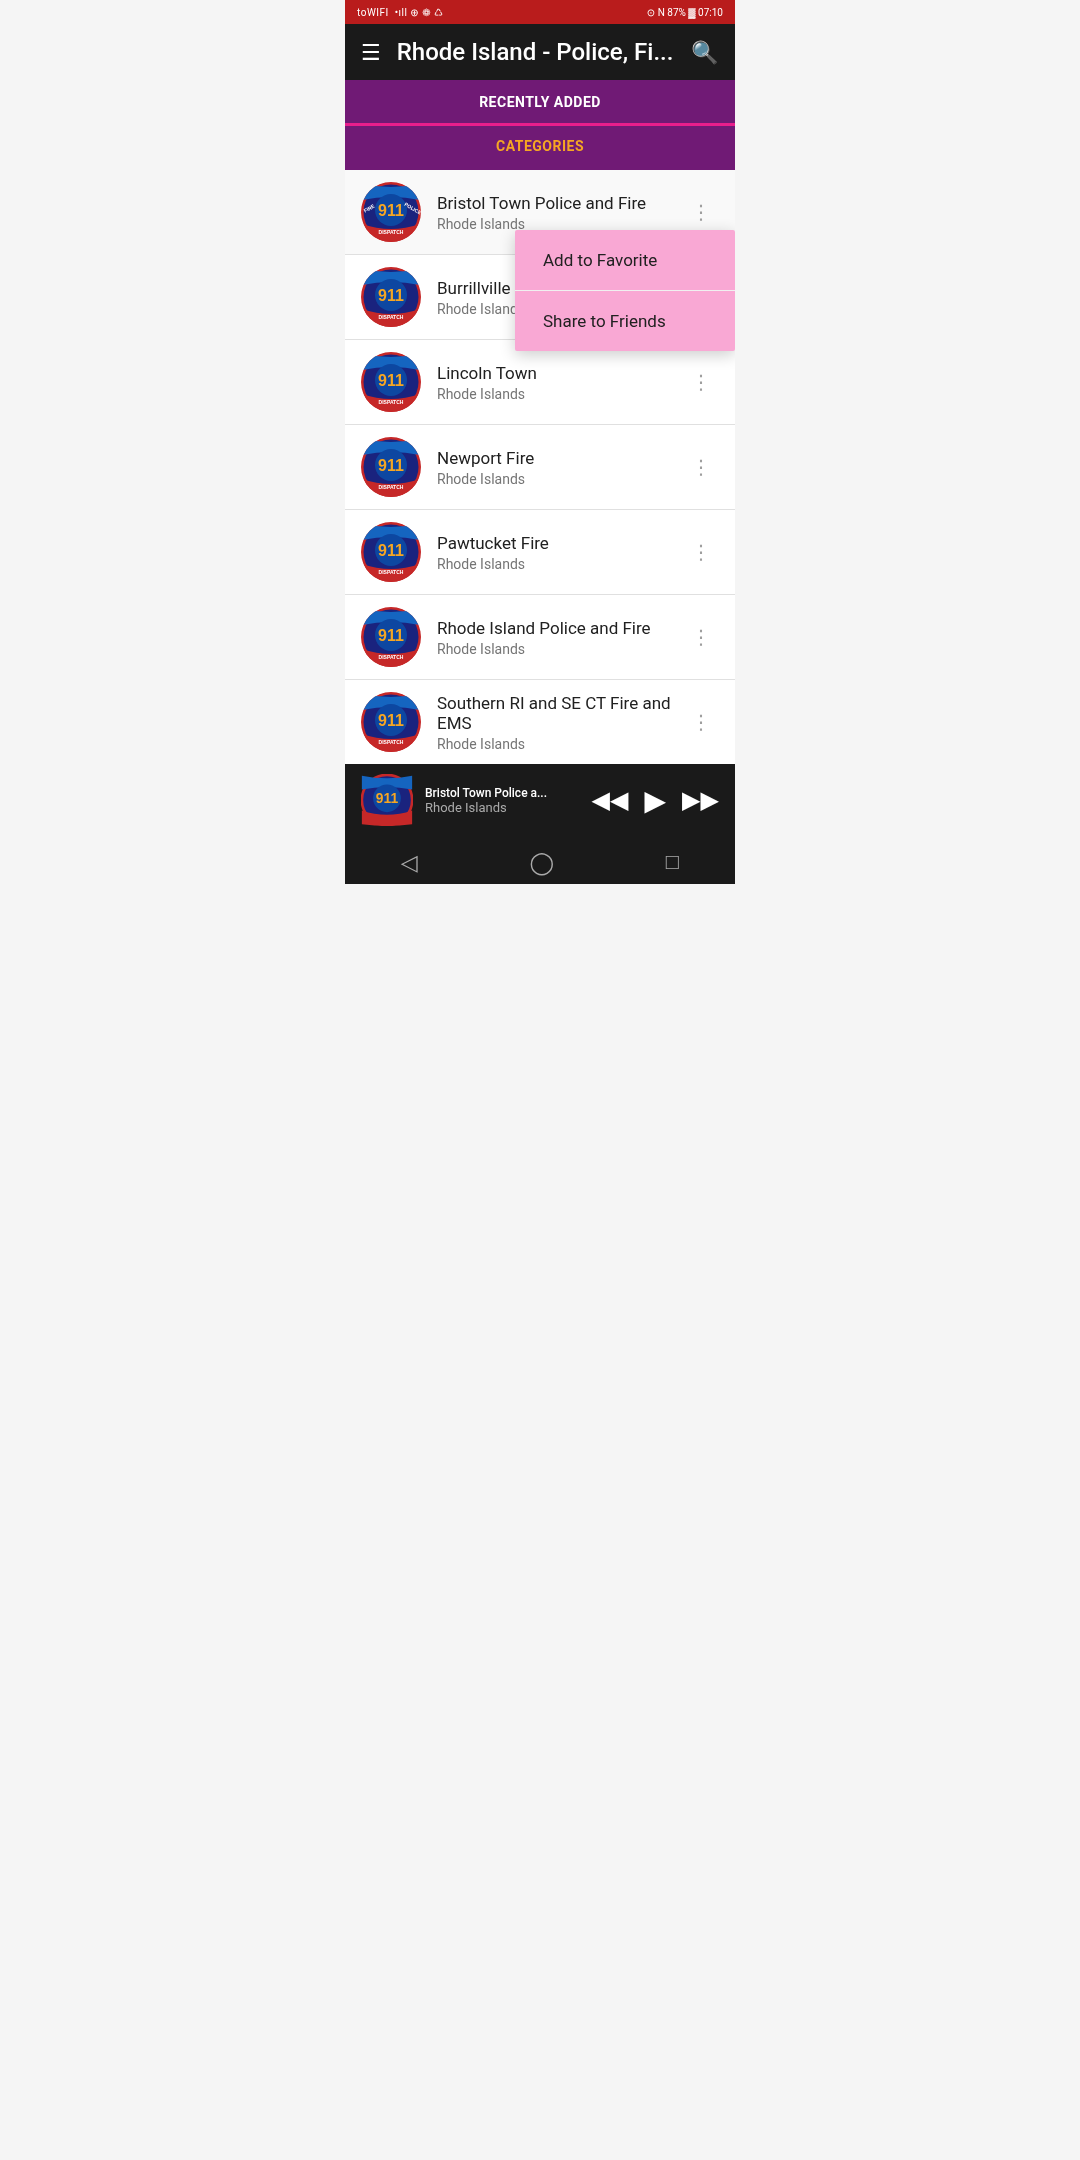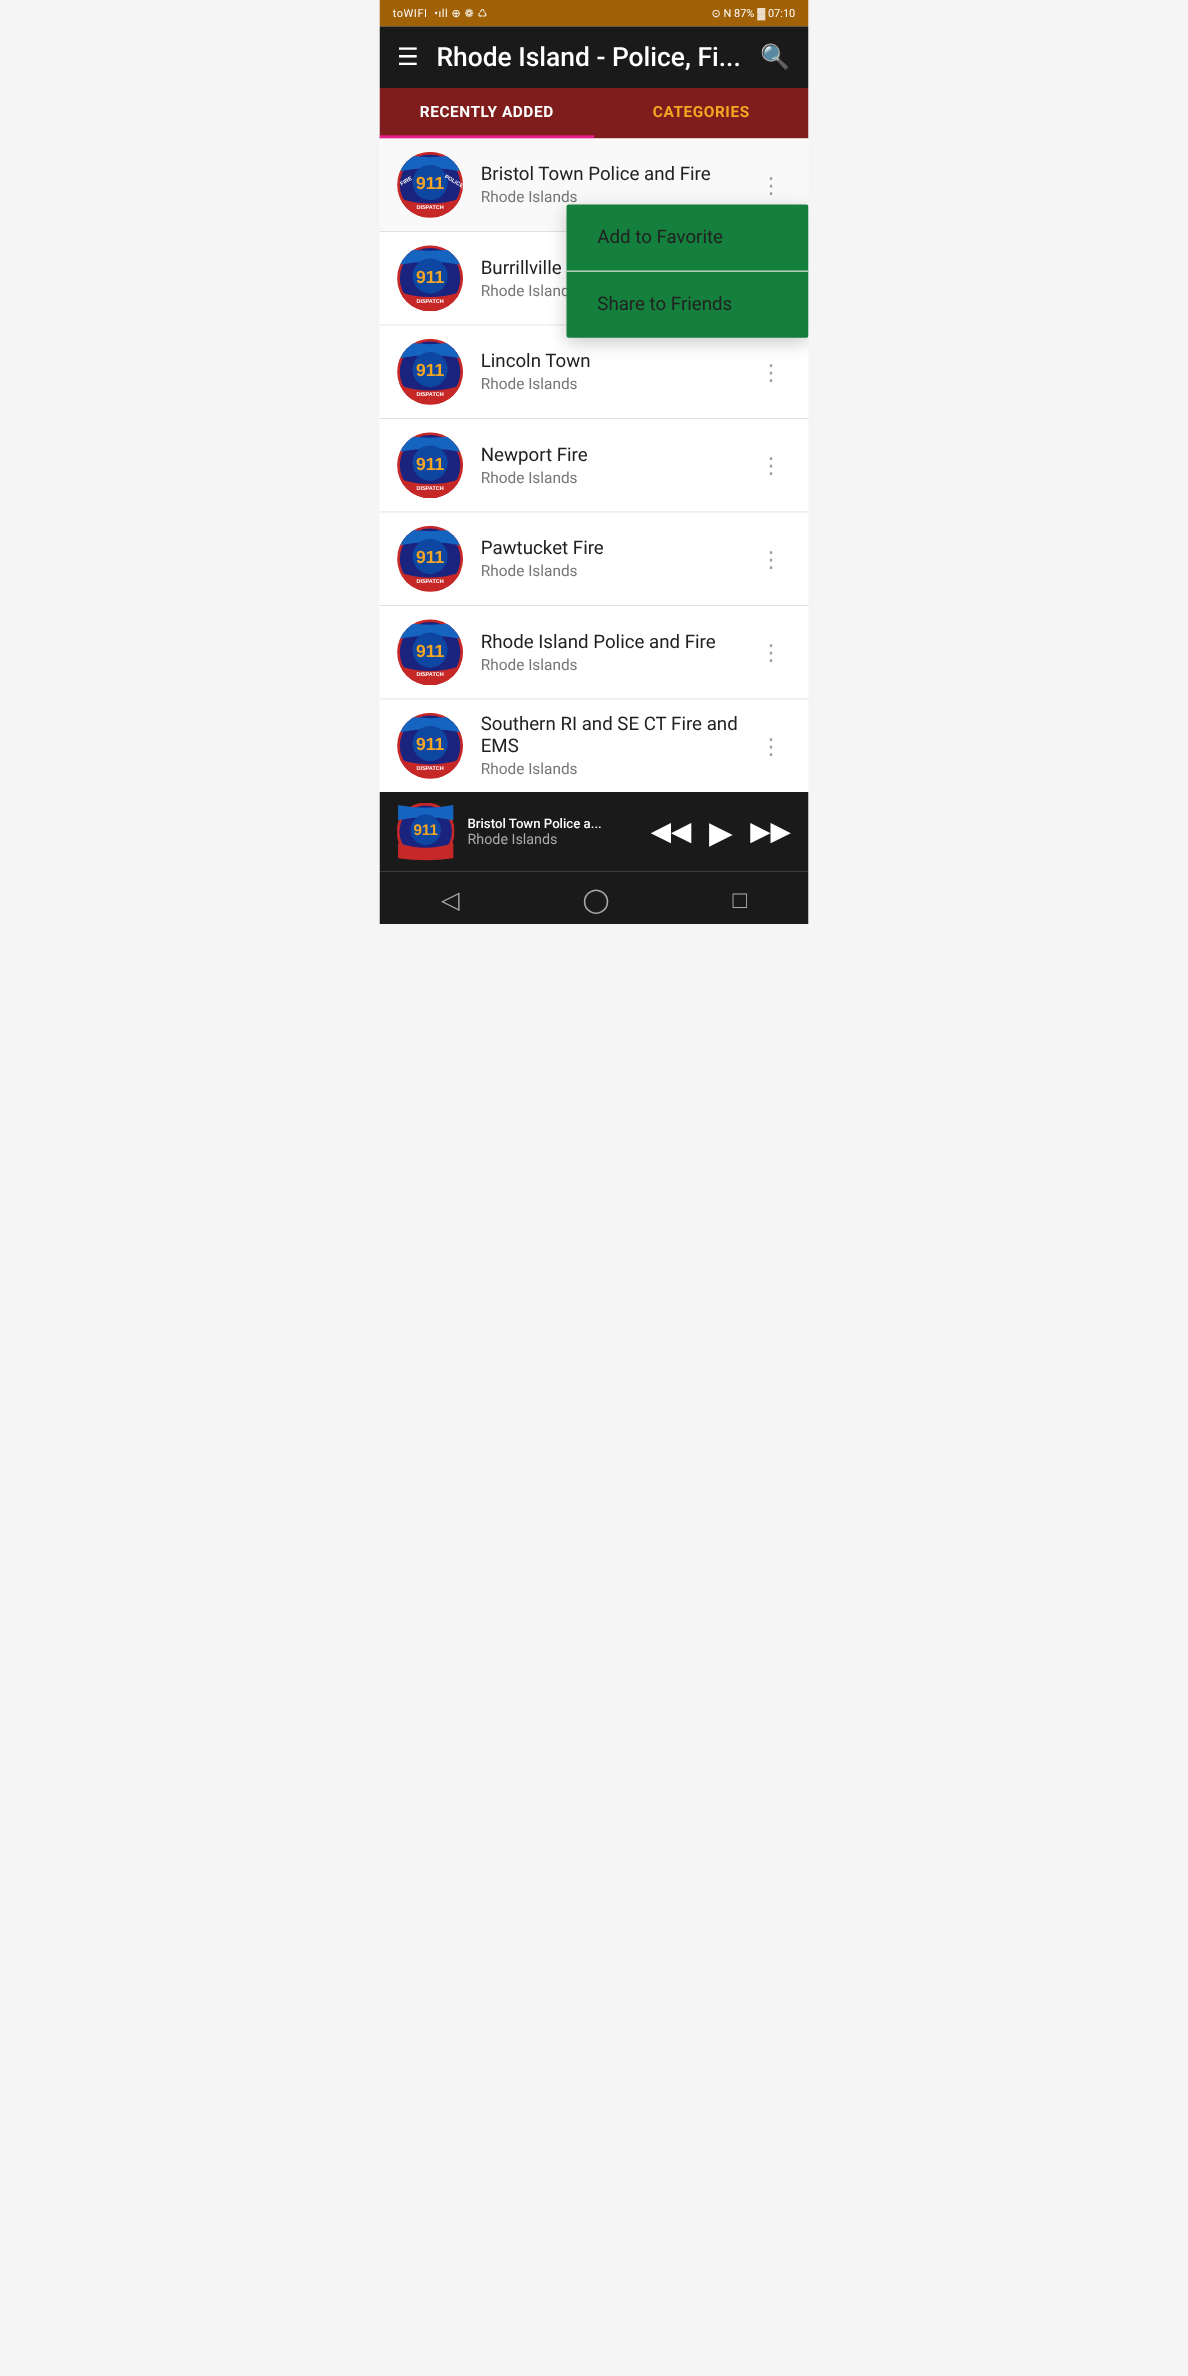--- a/index.html
+++ b/index.html
@@ -8,21 +8,21 @@
     body {
       width: 390px;
       margin: 0 auto;
       font-family: 'Roboto', Arial, sans-serif;
       background: #f5f5f5;
       overflow-x: hidden;
     }
 
     
     .status-bar {
-      background: #a16207;
+      background: #b91c1c;
       color: #fff;
       font-size: 11px;
       padding: 4px 12px;
       display: flex;
       justify-content: space-between;
       align-items: center;
       height: 24px;
     }
     .status-left, .status-right {
       display: flex;
@@ -49,23 +49,24 @@
       font-size: 24px;
       font-weight: 500;
     }
     .app-bar .search-icon {
       font-size: 22px;
       cursor: pointer;
     }
 
     
     .tab-bar {
-      background: #7f1d1d;
+      background: #701a75;
       display: flex;
       border-bottom: 2px solid transparent;
+      flex-direction: column;
     }
     .tab {
       flex: 1;
       text-align: center;
       padding: 14px 0;
       font-size: 14px;
       font-weight: 700;
       letter-spacing: 0.5px;
       cursor: pointer;
       position: relative;
@@ -130,21 +131,21 @@
       font-size: 20px;
       cursor: pointer;
       padding: 8px;
     }
 
     
     .context-menu {
       position: absolute;
       top: 60px;
       right: 0px;
-      background: #15803d;
+      background: #f9a8d4;
       box-shadow: 0 4px 16px rgba(0,0,0,0.2);
       z-index: 100;
       min-width: 220px;
       border-radius: 2px;
     }
     .context-menu-item {
       padding: 20px 28px;
       font-size: 17px;
       color: #212121;
       cursor: pointer;

